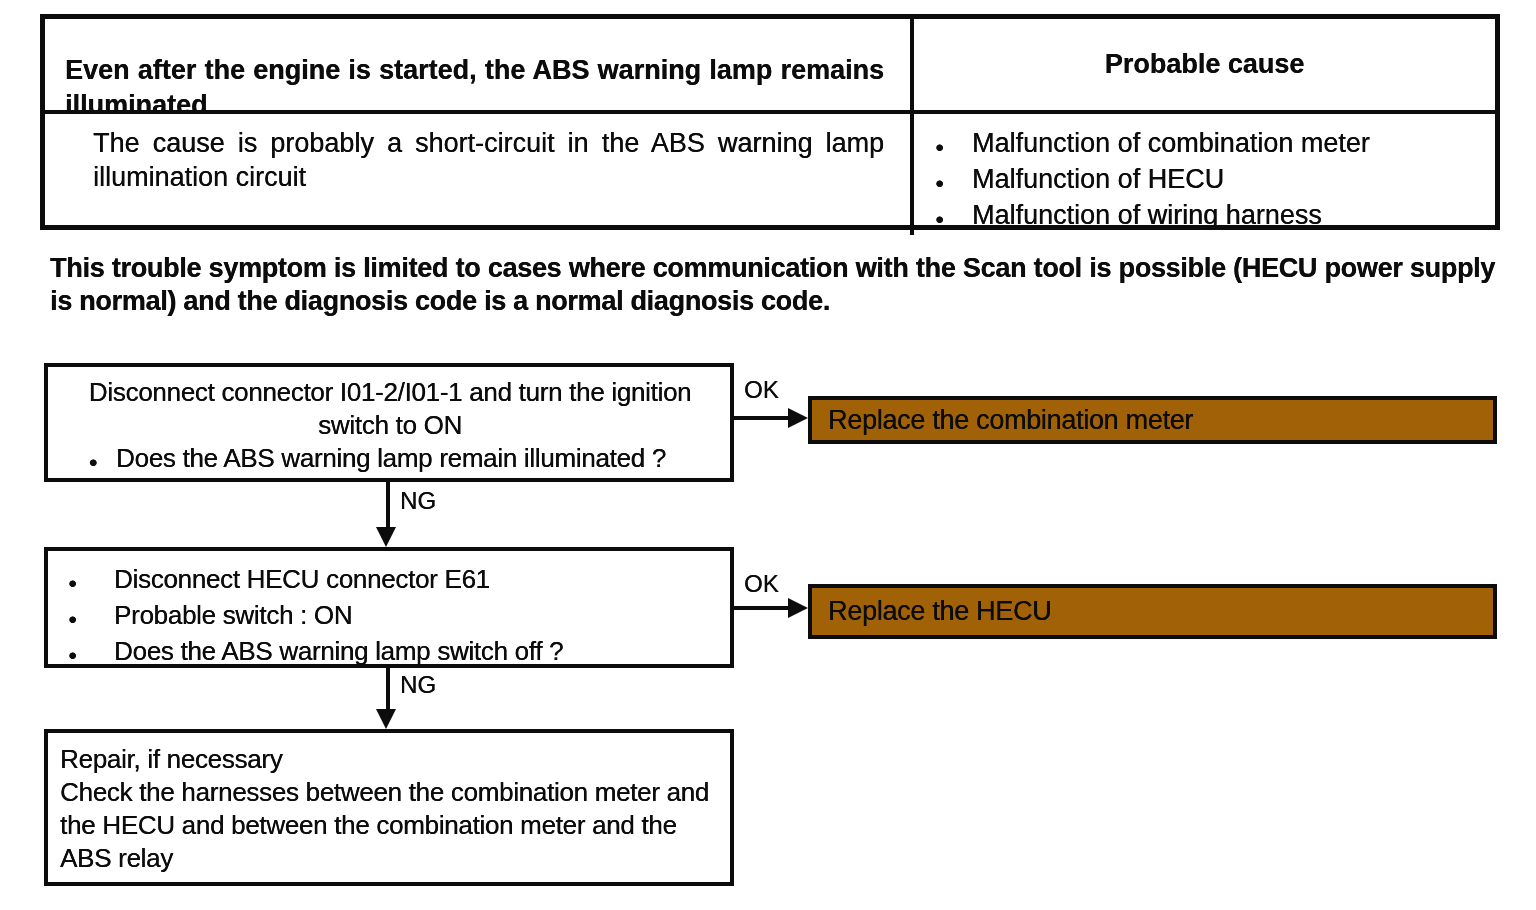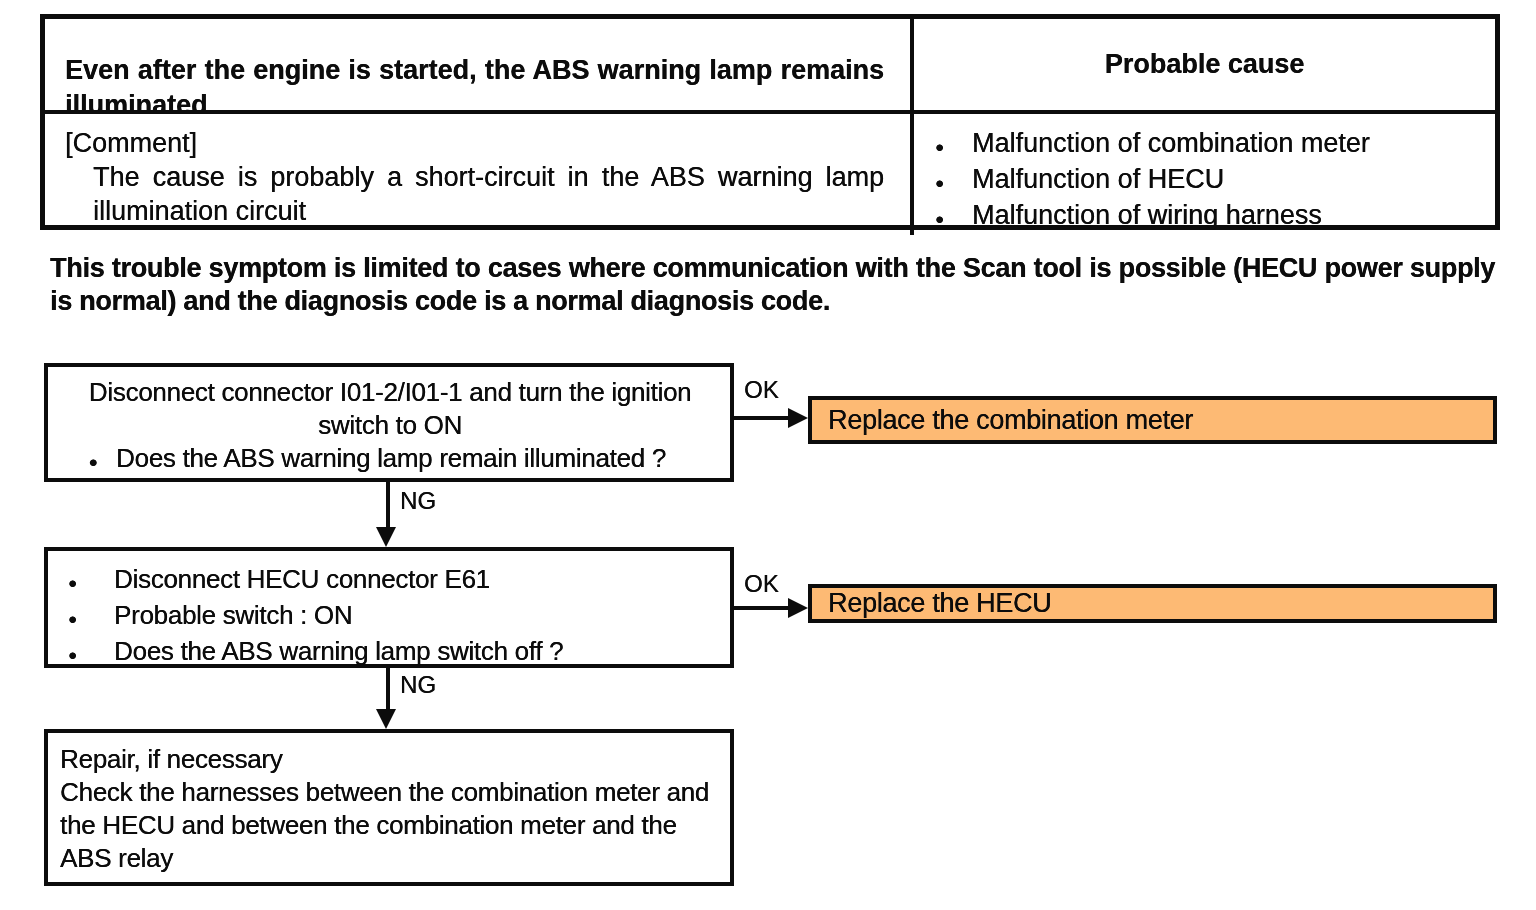--- a/index.html
+++ b/index.html
@@ -33,25 +33,25 @@
   .fbox {
     position:absolute; border:4px solid #0c0c0c; box-sizing:border-box; background:#fff;
     font-size:26px; line-height:33px; letter-spacing:-0.3px;
   }
   .step1 { left:44px; top:363px; width:690px; height:119px; padding:9px 10px 0 12px;text-align:center; }
   .step2 { left:44px; top:547px; width:690px; height:121px; padding:12px 10px 0 10px; }
   .step3 { left:44px; top:729px; width:690px; height:157px; padding:10px 10px 0 12px; }
   .fb-row { display:flex; align-items:baseline; }
   .fb-row .dot { flex:0 0 46px; padding-left:10px; font-size:15px; }
   .result {
-    position:absolute; border:4px solid #0c0c0c; box-sizing:border-box; background:#fdba74;
+    position:absolute; border:4px solid #0c0c0c; box-sizing:border-box; background:#a16207;
     display:flex; align-items:center; padding-left:16px; font-size:27px; letter-spacing:-0.3px;
   }
   .result1 { left:808px; top:396px; width:689px; height:48px; }
-  .result2 { left:808px; top:584px; width:689px; height:39px; }
+  .result2 { left:808px; top:584px; width:689px; height:55px; }
   .h-line { position:absolute; height:4px; background:#0c0c0c; }
   .v-line { position:absolute; width:4px;  background:#0c0c0c; }
   .arr-r  { position:absolute; width:0; height:0;
             border-top:10px solid transparent; border-bottom:10px solid transparent;
             border-left:20px solid #0c0c0c; }
   .arr-d  { position:absolute; width:0; height:0;
             border-left:10px solid transparent; border-right:10px solid transparent;
             border-top:20px solid #0c0c0c; }
   .ok1-line { left:732px; top:416px; width:58px; }
   .ok1-head { left:788px; top:408px; }
@@ -73,21 +73,20 @@
 <div class="page">
 
   <div class="tbl">
     <div class="cell sym-cell">
       <span>Even after the engine is started, the ABS warning lamp remains illuminated</span>
     </div>
     <div class="cell pc-cell c-right">
       <span>Probable cause</span>
     </div>
     <div class="cell comment-cell r-bottom">
-      <div>[Comment]</div>
       <div class="comment-text">The cause is probably a short-circuit in the ABS warning lamp illumination circuit</div>
     </div>
     <div class="cell causes-cell c-right r-bottom">
       <div class="li-row">
         <span class="dot">●</span>
         <span>Malfunction of combination meter</span>
       </div>
       <div class="li-row">
         <span class="dot">●</span>
         <span>Malfunction of HECU</span>

